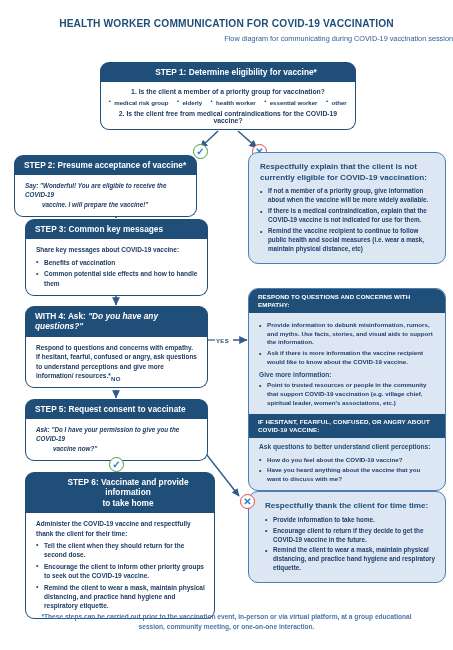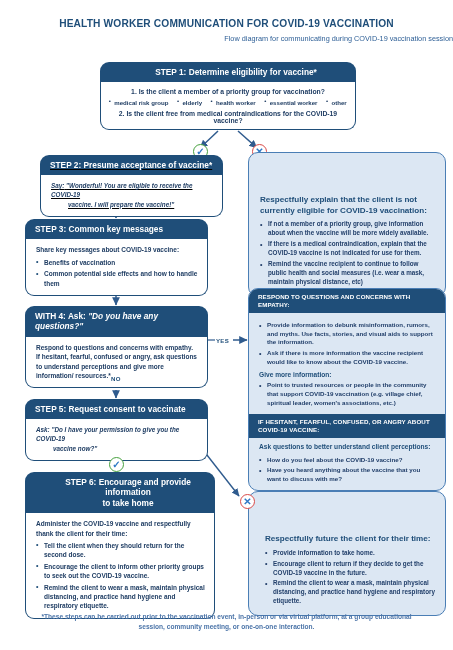--- a/index.html
+++ b/index.html
@@ -90,21 +90,21 @@
   
   .lite-box {
     position: absolute;
     background: #DCE7F3;
     border: 1.1px solid #4A7EB5;
     border-radius: 10px;
     padding: 9px 9px 9px 11px;
   }
   .lite-title {
     font-size: 8.1px; font-weight: bold; color: #1F4E79;
-    line-height: 1.32; margin-bottom: 4px; margin-top: 33px;
+    line-height: 1.32; margin-bottom: 4px;
   }
   .lite-box ul li { color: #23406B; font-size: 6.3px; line-height: 1.42; font-weight: bold; }
   .lite-box ul li:before { color: #23406B; }
 
   
   #empathy-box {
     position: absolute;
     border: 1.1px solid #4A7EB5;
     border-radius: 10px;
     background: #DCE7F3;
@@ -192,21 +192,21 @@
     </div>
   </div>
 
   <div class="status-icon icon-check" style="left:193px; top:144px;">
       <span>✓</span>
     </div>
   <div class="status-icon icon-x" style="left:252px; top:144px;">
       <span>✕</span>
     </div>
 
-  <div class="box" style="left:40px; top:155px; width:183px;text-decoration:underline;">
+  <div class="box" style="left:14px; top:155px; width:183px;">
     <div class="dark-head">STEP 2: Presume acceptance of vaccine*</div>
     <div class="white-body">
       <span class="quote">
         <span>Say:</span>
         <span>"Wonderful! You are eligible to receive the COVID-19</span>
         <span class="hang">vaccine. I will prepare the vaccine!"</span>
       </span>
     </div>
   </div>
 
@@ -239,21 +239,21 @@
       </span>
     </div>
   </div>
 
   <div class="status-icon icon-check" style="left:109px; top:457px;">
       <span>✓</span>
     </div>
 
   <div class="box" style="left:25px; top:472px; width:190px;">
     <div class="dark-head center">
-      <div>STEP 6: Encourage and provide information</div>
+      <div>STEP 6: Vaccinate and provide information</div>
       <div>to take home</div>
     </div>
     <div class="white-body">
       <div>Administer the COVID-19 vaccine and respectfully thank the client for their time:</div>
       <ul>
         <li>Tell the client when they should return for the second dose.</li>
         <li>Encourage the client to inform other priority groups to seek out the COVID-19 vaccine.</li>
         <li>Remind the client to wear a mask, maintain physical distancing, and practice hand hygiene and respiratory etiquette.</li>
       </ul>
     </div>
@@ -284,21 +284,21 @@
     <div class="emp-ask">Ask questions to better understand client perceptions:</div>
     <div class="emp-section" style="padding-top:3px;">
       <ul>
         <li>How do you feel about the COVID-19 vaccine?</li>
         <li>Have you heard anything about the vaccine that you want to discuss with me?</li>
       </ul>
     </div>
   </div>
 
   <div class="lite-box" style="left:248px; top:491px; width:198px; padding-left:16px;">
-    <div class="lite-title">Respectfully future the client for their time:</div>
+    <div class="lite-title">Respectfully thank the client for time time:</div>
     <ul>
       <li>Provide information to take home.</li>
       <li>Encourage client to return if they decide to get the COVID-19 vaccine in the future.</li>
       <li>Remind the client to wear a mask, maintain physical distancing, and practice hand hygiene and respiratory etiquette.</li>
     </ul>
   </div>
 
   <div class="status-icon icon-x" style="left:240px; top:494px;">
       <span>✕</span>
     </div>

